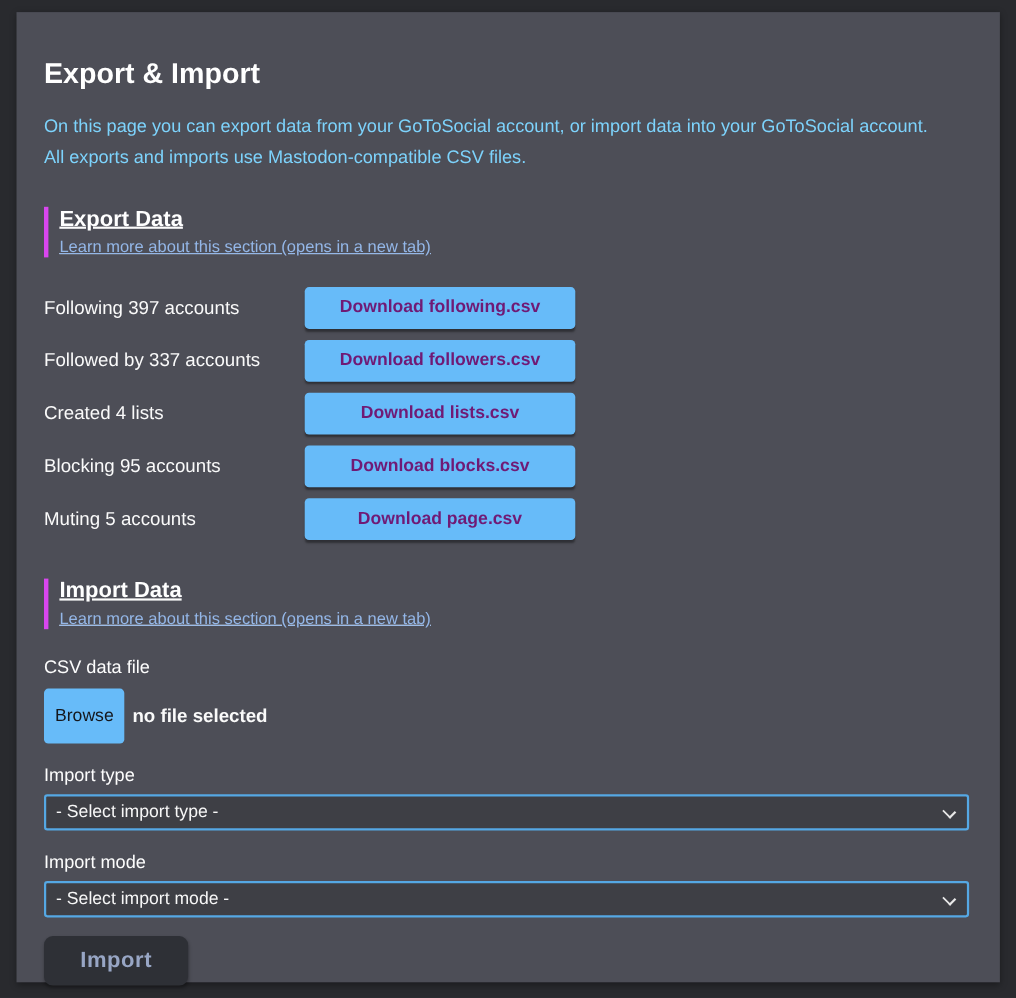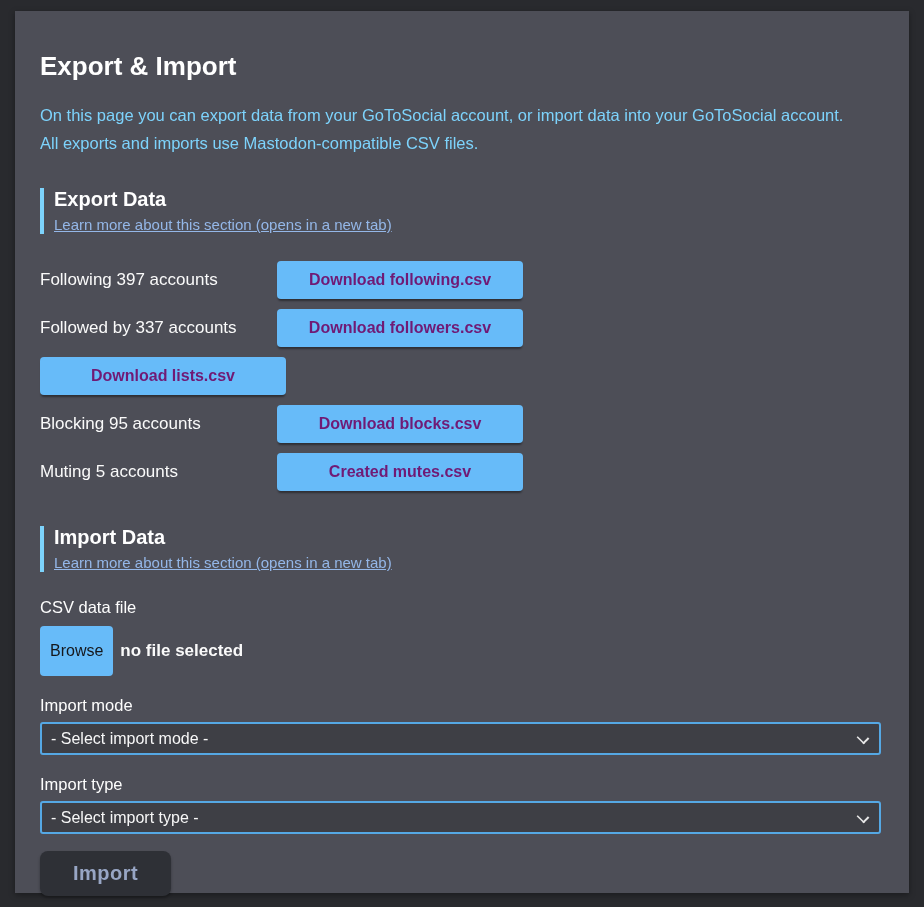--- a/index.html
+++ b/index.html
@@ -31,23 +31,24 @@
     font-weight: bold;
     color: #ffffff;
   }
   .intro {
     margin-top: 19px;
     font-size: 16.5px;
     line-height: 28px;
     color: #7dd3fc;
   }
   .section-header {
-    border-left: 4px solid #7dd3fc;
+    border-left: 4px solid #d946ef;
     padding-left: 10px;
     margin-top: 31px;
+    text-decoration: underline;
   }
   .section-header h2 {
     margin: 0 0 5px 0;
     font-size: 20px;
     font-weight: bold;
     color: #ffffff;
   }
   .learn-link {
     font-size: 15px;
     color: #94b7e8;
@@ -176,60 +177,61 @@
   <div class="export-rows">
     <div class="export-row">
       <span class="row-label">Following 397 accounts</span>
       <button class="dl-btn">Download following.csv</button>
     </div>
     <div class="export-row">
       <span class="row-label">Followed by 337 accounts</span>
       <button class="dl-btn">Download followers.csv</button>
     </div>
     <div class="export-row">
+      <span class="row-label">Created 4 lists</span>
       <button class="dl-btn">Download lists.csv</button>
     </div>
     <div class="export-row">
       <span class="row-label">Blocking 95 accounts</span>
       <button class="dl-btn">Download blocks.csv</button>
     </div>
     <div class="export-row">
       <span class="row-label">Muting 5 accounts</span>
-      <button class="dl-btn">Created mutes.csv</button>
+      <button class="dl-btn">Download page.csv</button>
     </div>
   </div>
 
   <div class="section-header import-header">
     <h2>Import Data</h2>
     <a class="learn-link">Learn more about this section (opens in a new tab)</a>
   </div>
 
   <div class="field csv-field">
     <label class="field-label">CSV data file</label>
     <div class="file-row">
       <button class="browse-btn">Browse</button>
       <span class="file-status">no file selected</span>
+    </div>
+  </div>
+
+  <div class="field">
+    <label class="field-label">Import type</label>
+    <div class="select-wrap">
+      <select class="gts-select">
+        <option>- Select import type -</option>
+      </select>
+      <span class="chevron"></span>
     </div>
   </div>
 
   <div class="field">
     <label class="field-label">Import mode</label>
     <div class="select-wrap">
       <select class="gts-select">
         <option>- Select import mode -</option>
       </select>
       <span class="chevron"></span>
     </div>
   </div>
 
-  <div class="field">
-    <label class="field-label">Import type</label>
-    <div class="select-wrap">
-      <select class="gts-select">
-        <option>- Select import type -</option>
-      </select>
-      <span class="chevron"></span>
-    </div>
-  </div>
-
   <button class="import-btn">Import</button>
 
 </div>
 
 </body></html>

